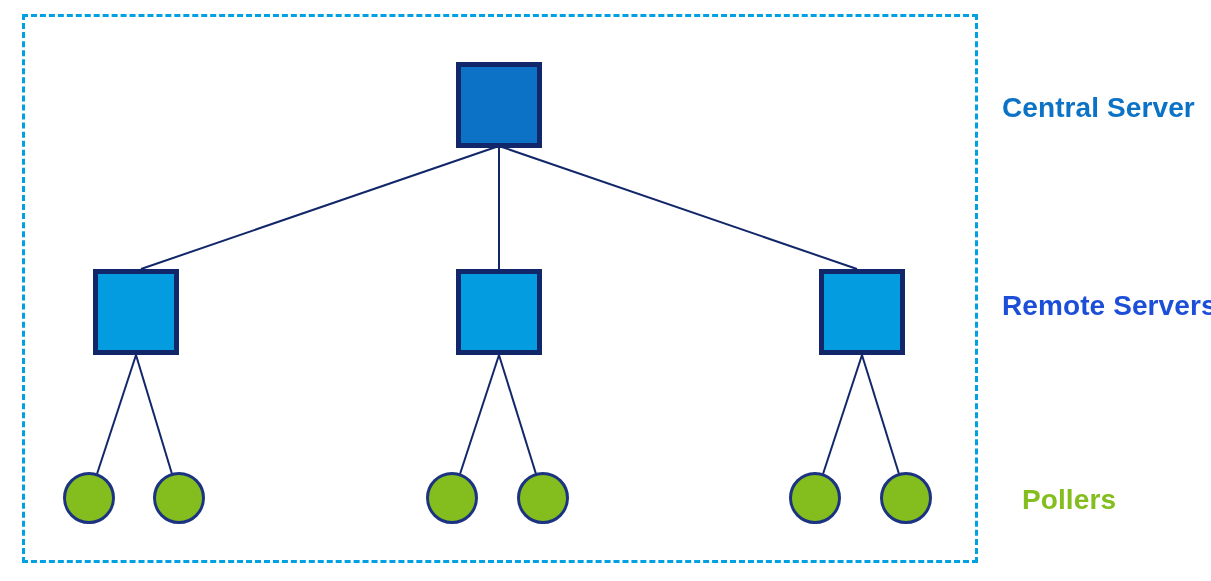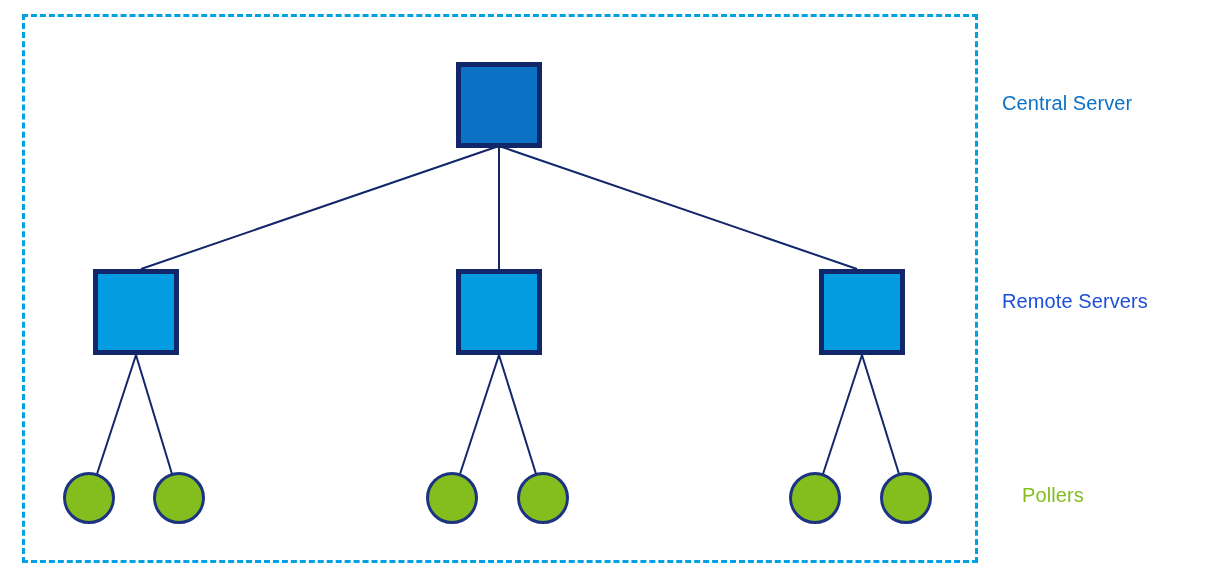--- a/index.html
+++ b/index.html
@@ -51,22 +51,22 @@
   .node-circle {
     position: absolute;
     box-sizing: border-box;
     border: 3px solid #1B3380;
     border-radius: 50%;
     background: #84BD1E;
   }
   
   .legend-label {
     position: absolute;
-    font-weight: normal;
-    font-size: 20px;
+    font-weight: bold;
+    font-size: 28px;
     letter-spacing: 0.1px;
     white-space: nowrap;
   }
   .legend-label.central-label { color: #0C72C5; }
   .legend-label.remote-label  { color: #1d4ed8; }
   .legend-label.pollers-label { color: #84BD1E; margin-left: 20px; }
 </style>
 </head>
 <body>
 

